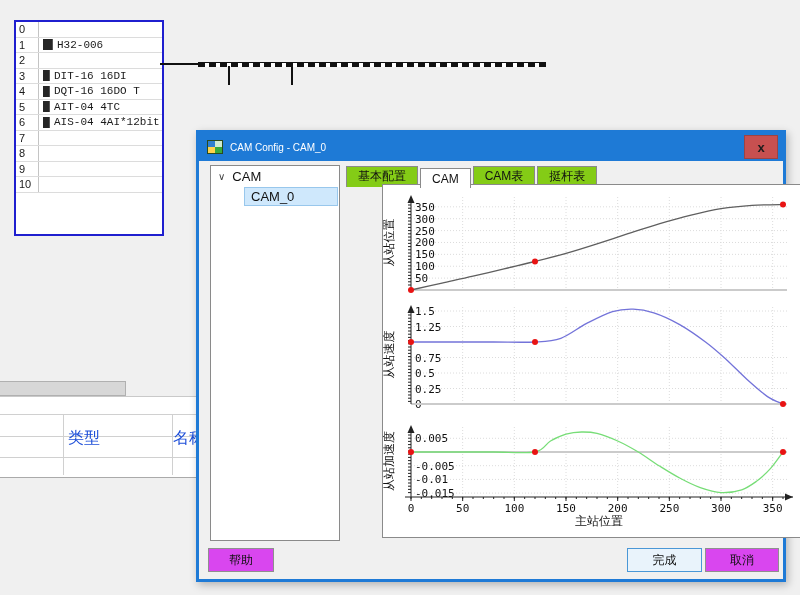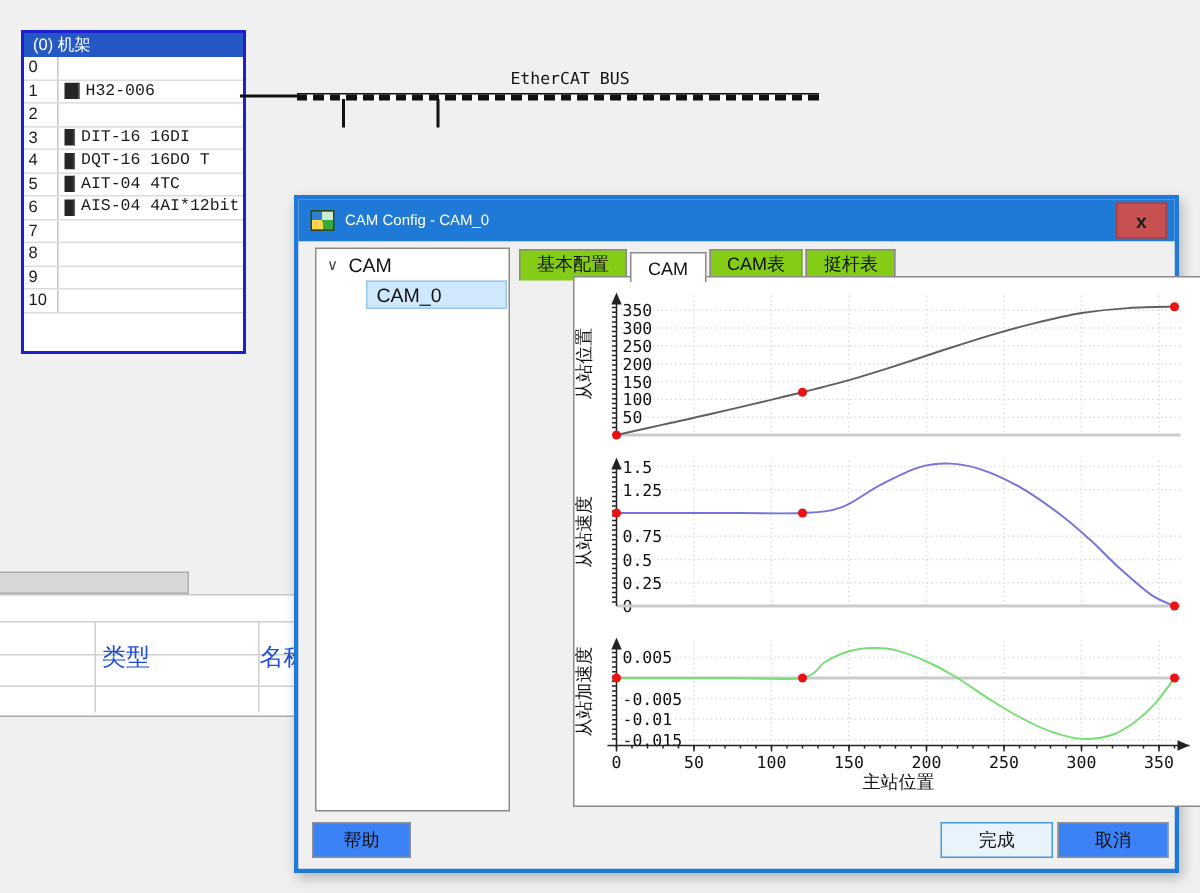--- a/index.html
+++ b/index.html
@@ -55,32 +55,31 @@
   .tab.active{background:#fff;padding-top:3px;margin-bottom:-1px;z-index:3;}
 
   #chart-panel{left:147px;top:23px;width:426px;height:354px;background:#fff;border:1px solid #8a8a8a;box-sizing:border-box;margin-left:36px;}
   #cam-charts{display:block;}
   .grid{stroke:#dcdcdc;stroke-width:1;stroke-dasharray:1 2;}
   .zero{stroke:#cbcbcb;stroke-width:2;}
   .axis{stroke:#222;stroke-width:1;}
   .ticklab{font:11px "DejaVu Sans Mono",monospace;fill:#111;}
   .axlab{font:12px "Liberation Sans",sans-serif;fill:#111;}
 
-  .dlg-btn{position:absolute;height:22px;background:#3b82f6;border:1px solid #8f8f8f;font-size:12px;color:#111;display:flex;align-items:center;justify-content:center;cursor:default;}
+  .dlg-btn{position:absolute;height:22px;background:#d946ef;border:1px solid #8f8f8f;font-size:12px;color:#111;display:flex;align-items:center;justify-content:center;cursor:default;}
   #btn-help{left:9px;top:387px;width:64px;}
   #btn-finish{left:428px;top:387px;width:73px;background:#e9f3fb;border:1px solid #4a97d6;}
   #btn-cancel{left:506px;top:387px;width:72px;}
 </style>
 </head>
 <body>
 
 <div id="app">
 
   <div id="rack" class="abs">
-    <div id="rack-header">(0) 机架</div>
     <div id="rack-body">
         <div class="rack-row">
           <div class="rack-num">0</div>
           <div class="rack-cell">
             <span></span>
           </div>
         </div>
         <div class="rack-row">
           <div class="rack-num">1</div>
           <div class="rack-cell">
@@ -143,21 +142,20 @@
         <div class="rack-row">
           <div class="rack-num">10</div>
           <div class="rack-cell">
             <span></span>
           </div>
         </div>
       </div>
   </div>
 
   <div id="rack-link" class="abs"></div>
-  <div id="bus-label" class="abs">EtherCAT BUS</div>
   <div id="bus-line" class="abs"></div>
   <div class="abs drop" style="left:228px;"></div>
   <div class="abs drop" style="left:291px;"></div>
 
 
 
   <div id="ws-tab" class="abs"></div>
   <div id="ws-panel" class="abs"></div>
   <div class="abs ws-hline" style="top:414px;"></div>
   <div class="abs ws-hline" style="top:436px;"></div>

